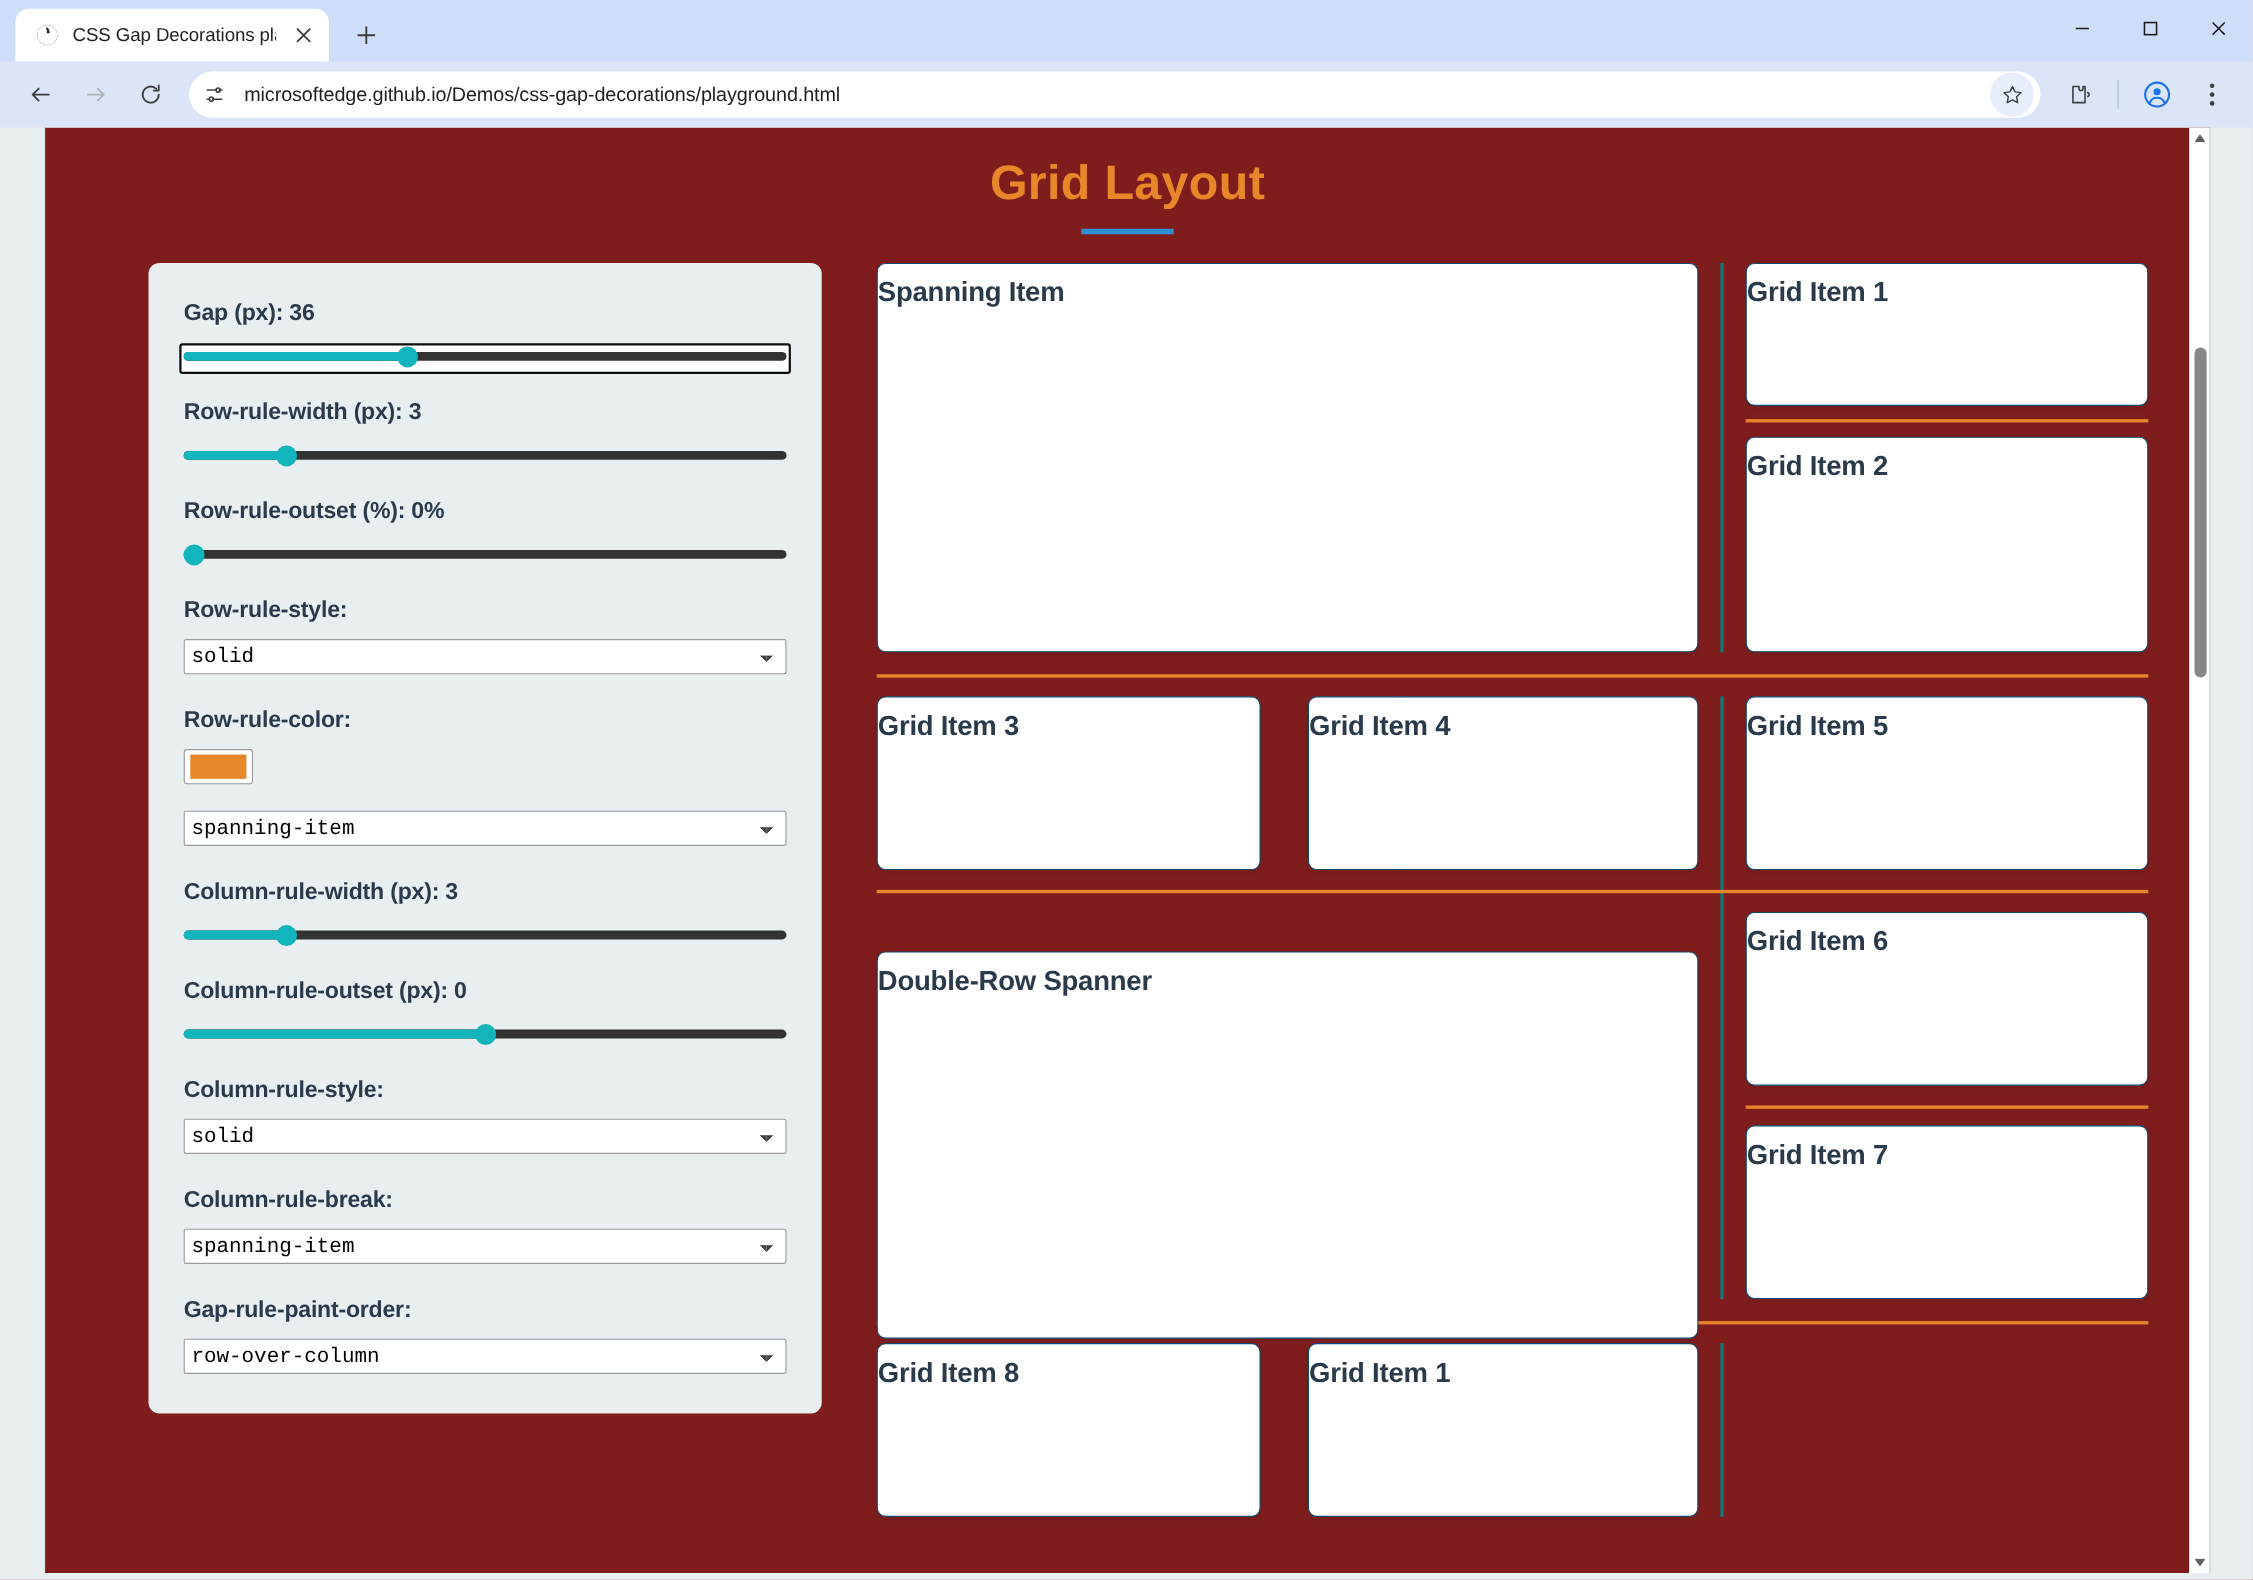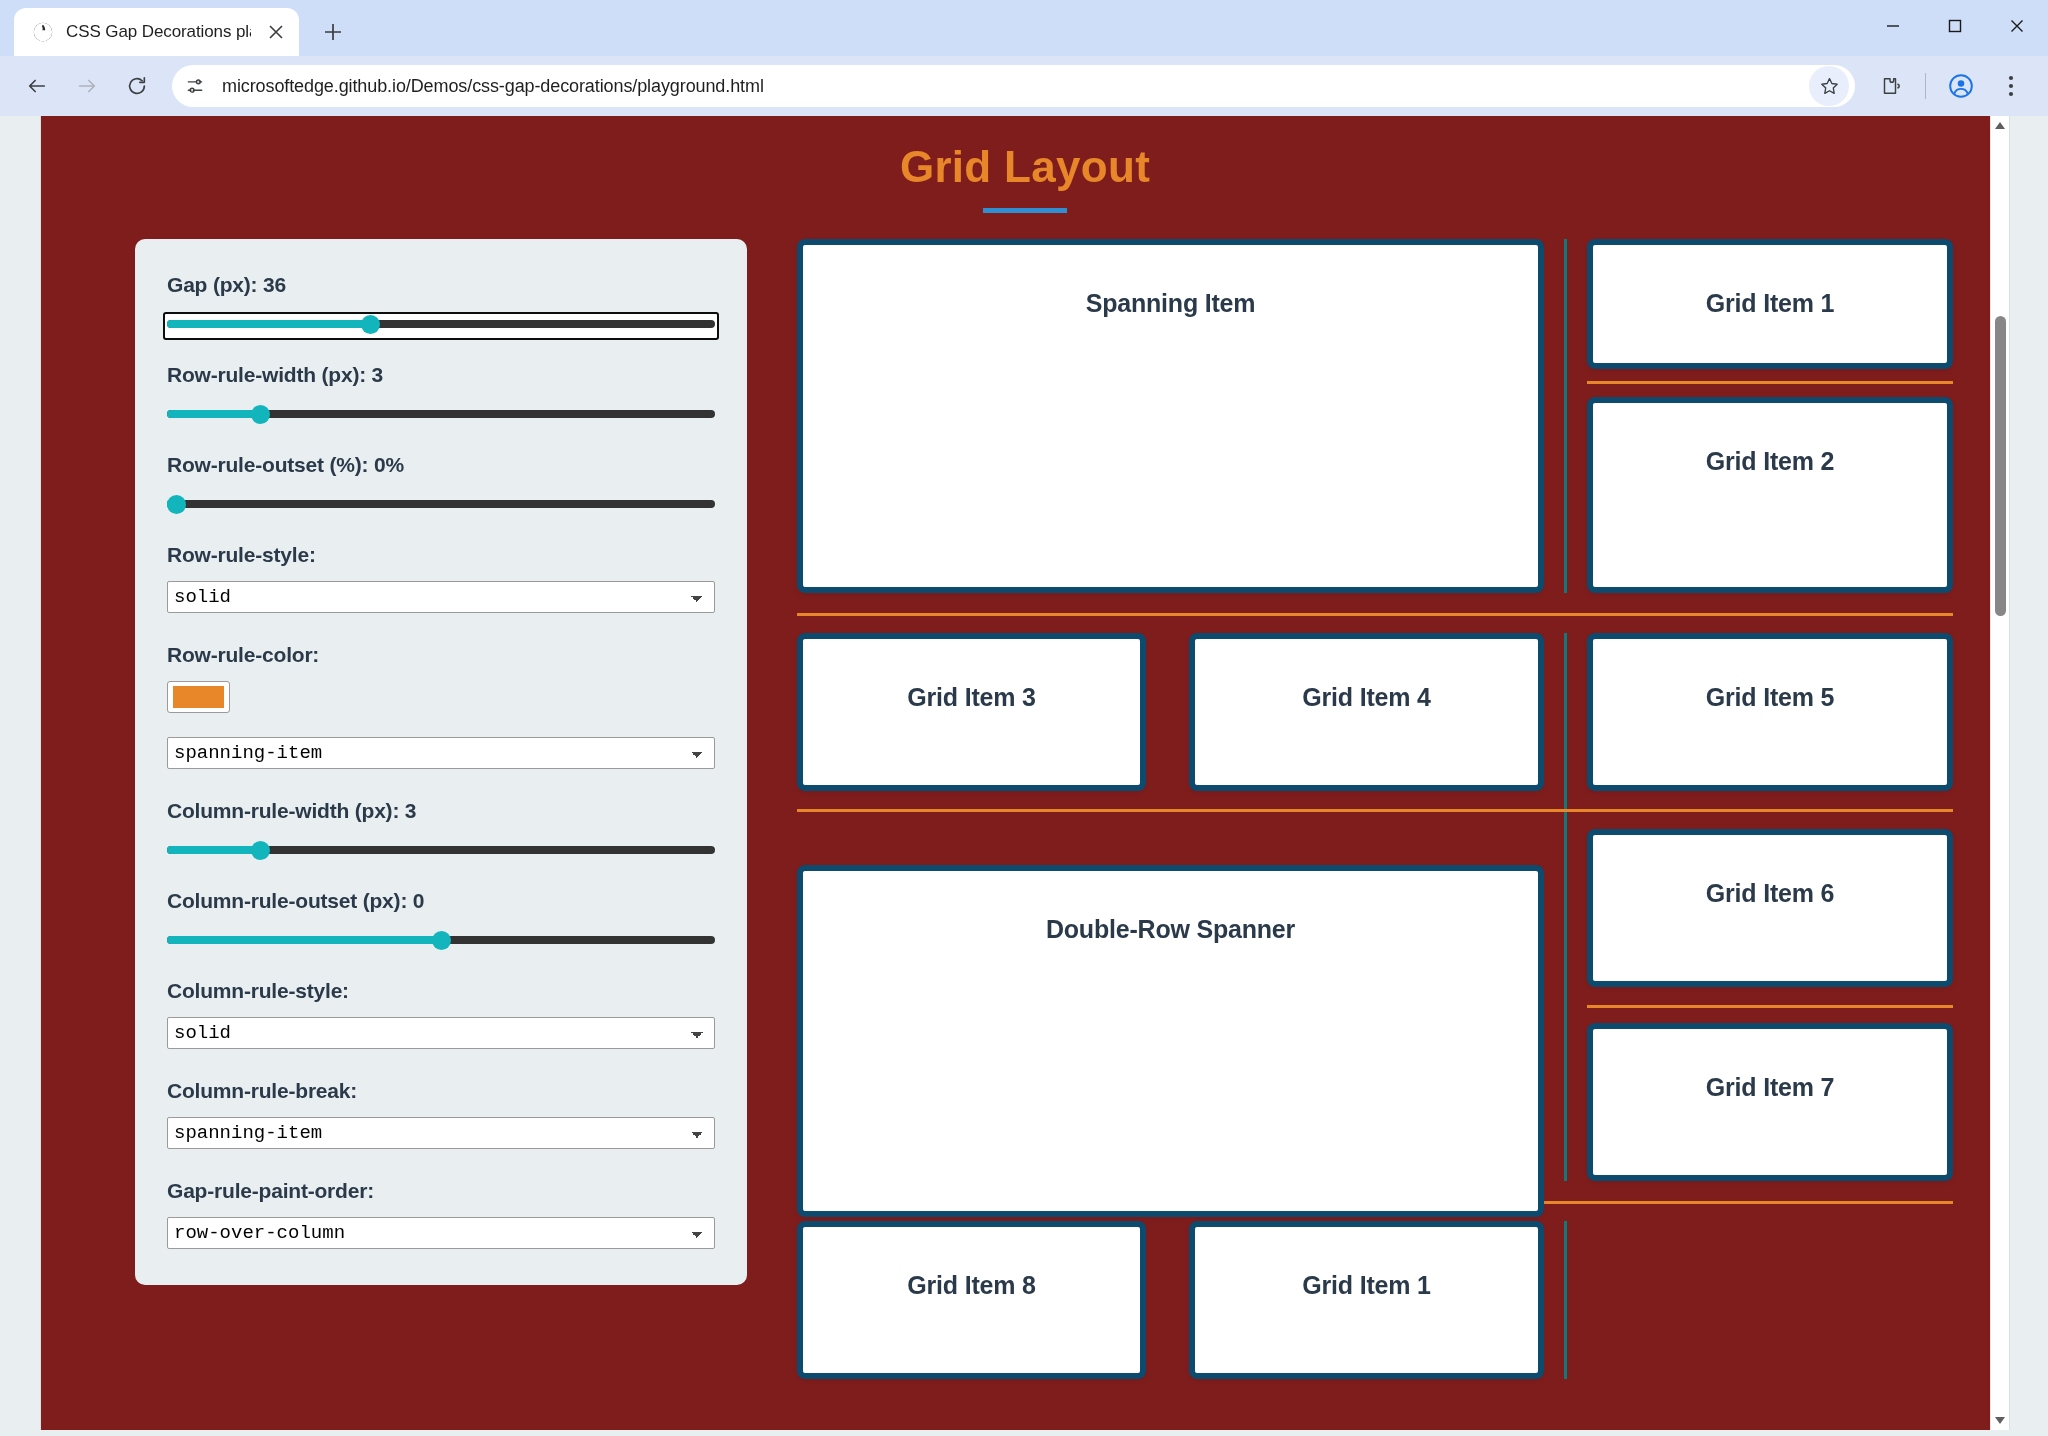--- a/index.html
+++ b/index.html
@@ -98,23 +98,23 @@
   .swatch {
     width: 63px; height: 32px; border: 1px solid #9a9a9a; border-radius: 3px;
     background: #ffffff; padding: 4px 5px; margin-bottom: 24px;
   }
   .swatch i { display: block; width: 100%; height: 100%; }
 
   
   .griddemo { flex: 1; margin-left: 50px; position: relative; }
 
   .gitem {
-    background: #ffffff; border: 6px solid #0c4a6e; border-radius: 8px;
+    background: #ffffff; border: 1px solid #0c4a6e; border-radius: 8px;
     box-shadow: 0 2px 5px rgba(0,0,0,0.07);
-    display: flex; justify-content: center; padding-top: 44px;
+    display: flex; justify-content: flex-start; padding-top: 12px;
     font-size: 25px; font-weight: bold; color: #2b3a4a; letter-spacing: -0.2px;
   }
   .rule-row { position: absolute; height: 3px; background: #e8862a; }
   .rule-col { position: absolute; width: 3px; background: #0b7b7b; }
 </style>
 </head>
 <body>
 
 <div class="browser">
 

